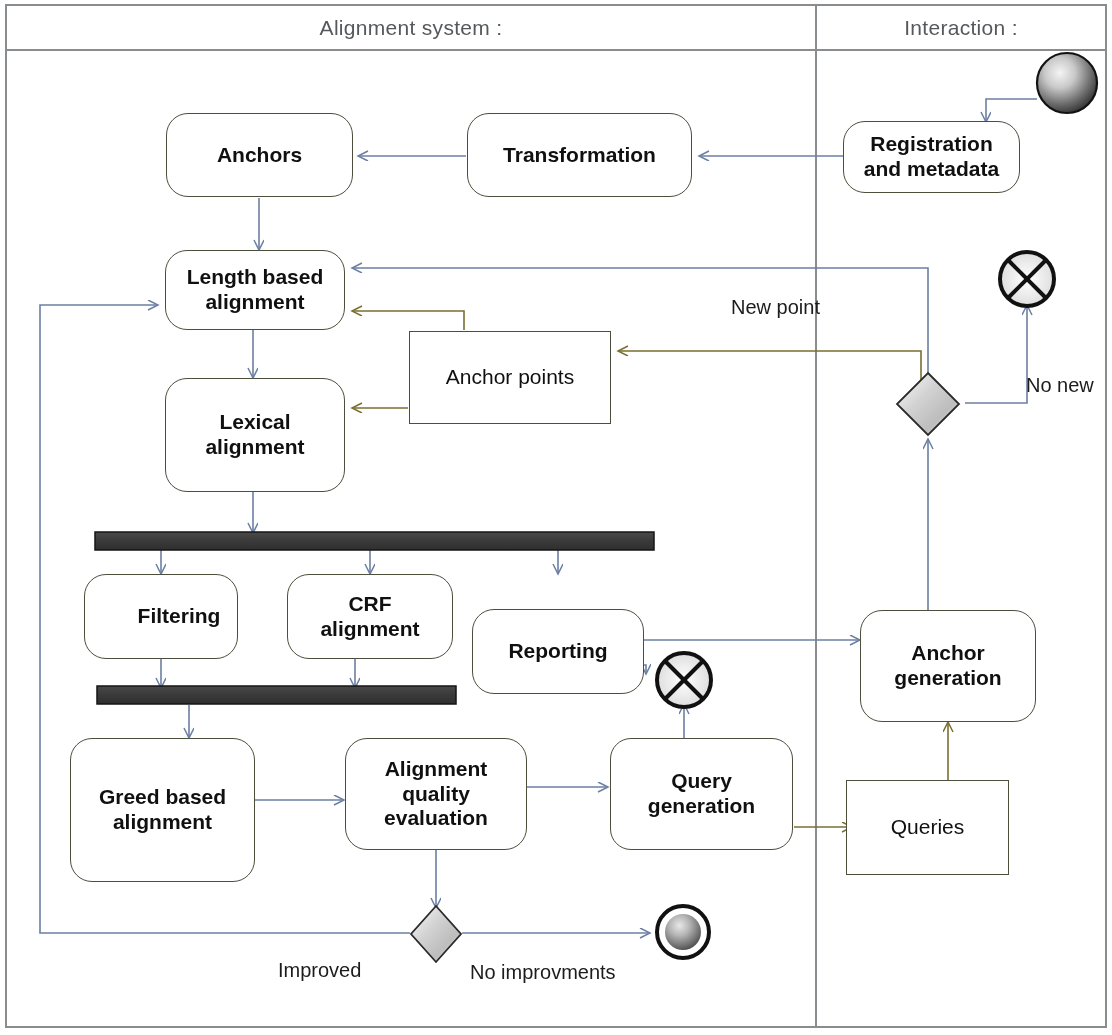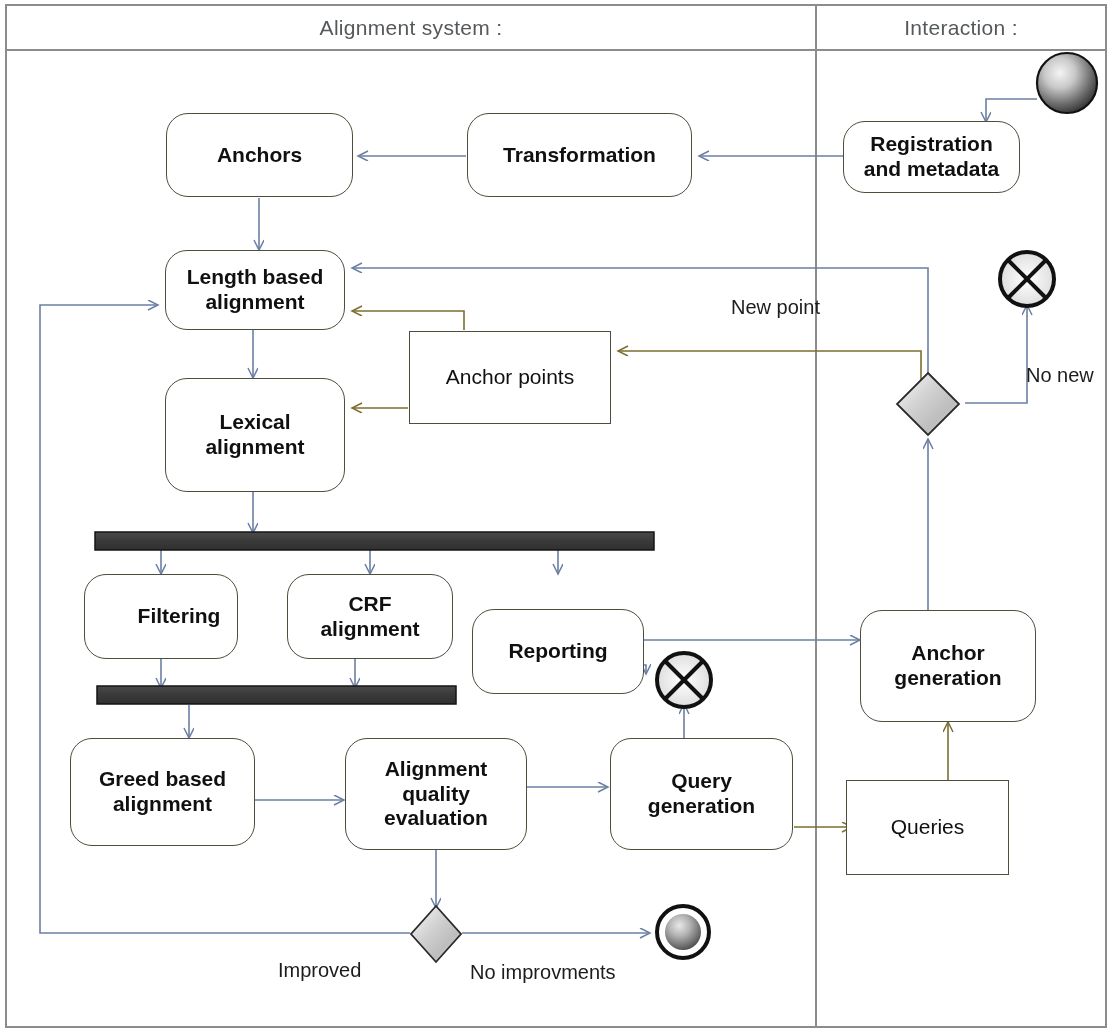--- a/index.html
+++ b/index.html
@@ -196,36 +196,36 @@
 
   <div class="obj" style="left:409px;top:331px;width:202px;height:93px;">Anchor points</div>
 
   <div class="act" style="left:84px;top:574px;width:154px;height:85px;padding-left:42px;">Filtering</div>
 
   <div class="act" style="left:287px;top:574px;width:166px;height:85px;white-space:pre-line;">CRF
 alignment</div>
 
   <div class="act" style="left:472px;top:574px;width:172px;height:85px;margin-top:35px;">Reporting</div>
 
-  <div class="act" style="left:70px;top:738px;width:185px;height:108px;white-space:pre-line;">Greed based
+  <div class="act" style="left:70px;top:738px;width:185px;height:144px;white-space:pre-line;">Greed based
 alignment</div>
 
   <div class="act" style="left:345px;top:738px;width:182px;height:112px;white-space:pre-line;">Alignment
 quality
 evaluation</div>
 
   <div class="act" style="left:610px;top:738px;width:183px;height:112px;white-space:pre-line;border-radius:21px;">Query
 generation</div>
 
   <div class="act" style="left:860px;top:610px;width:176px;height:112px;white-space:pre-line;">Anchor
 generation</div>
 
   <div class="obj" style="left:846px;top:780px;width:163px;height:95px;">Queries</div>
 
   <div class="edge-label" style="left:723px;top:297px;margin-left:8px;">New point</div>
 
-  <div class="edge-label clip-right" style="left:1026px;top:365px;width:80px;">No new</div>
+  <div class="edge-label clip-right" style="left:1026px;top:375px;width:80px;">No new</div>
 
   <div class="edge-label" style="left:278px;top:960px;">Improved</div>
 
   <div class="edge-label" style="left:470px;top:962px;">No improvments</div>
 
 </div>
 
 </body></html>

